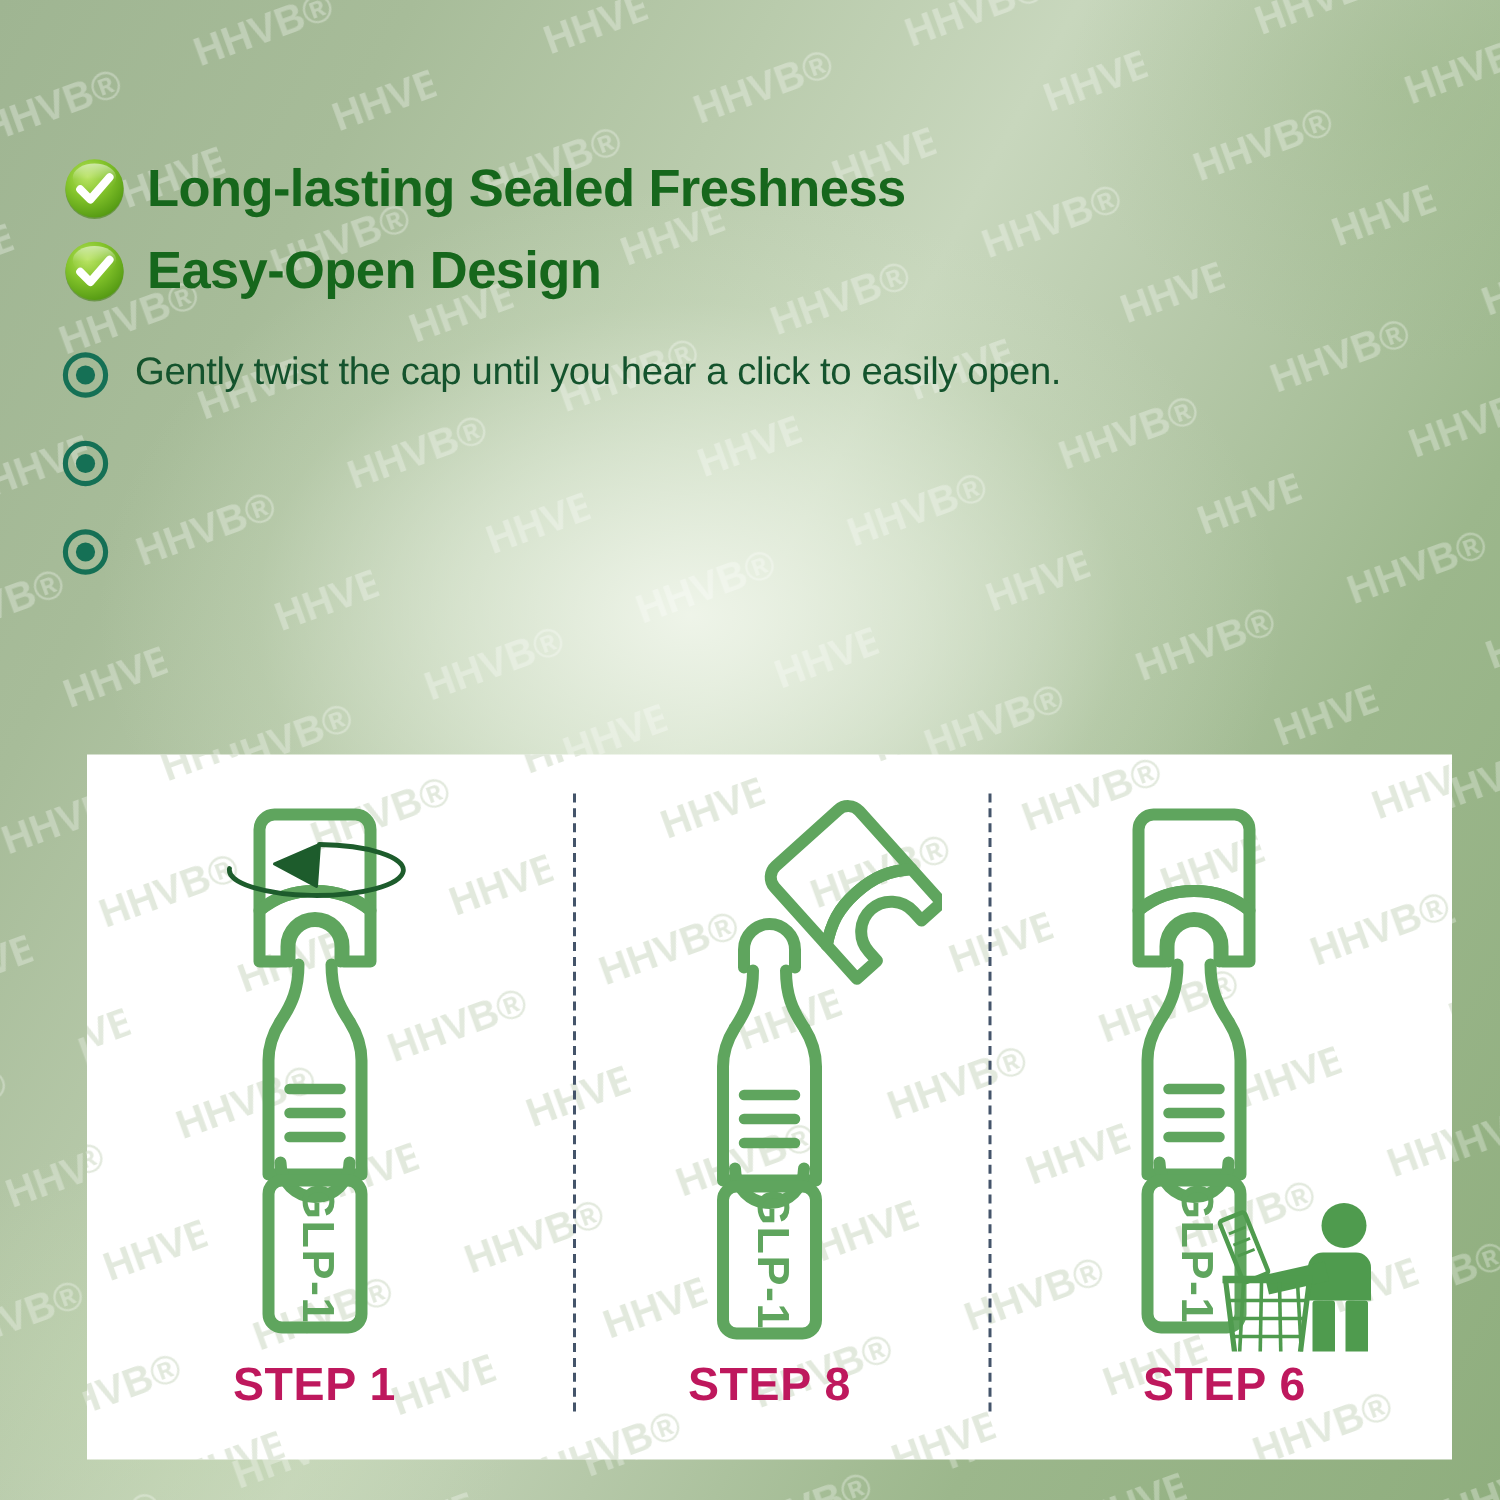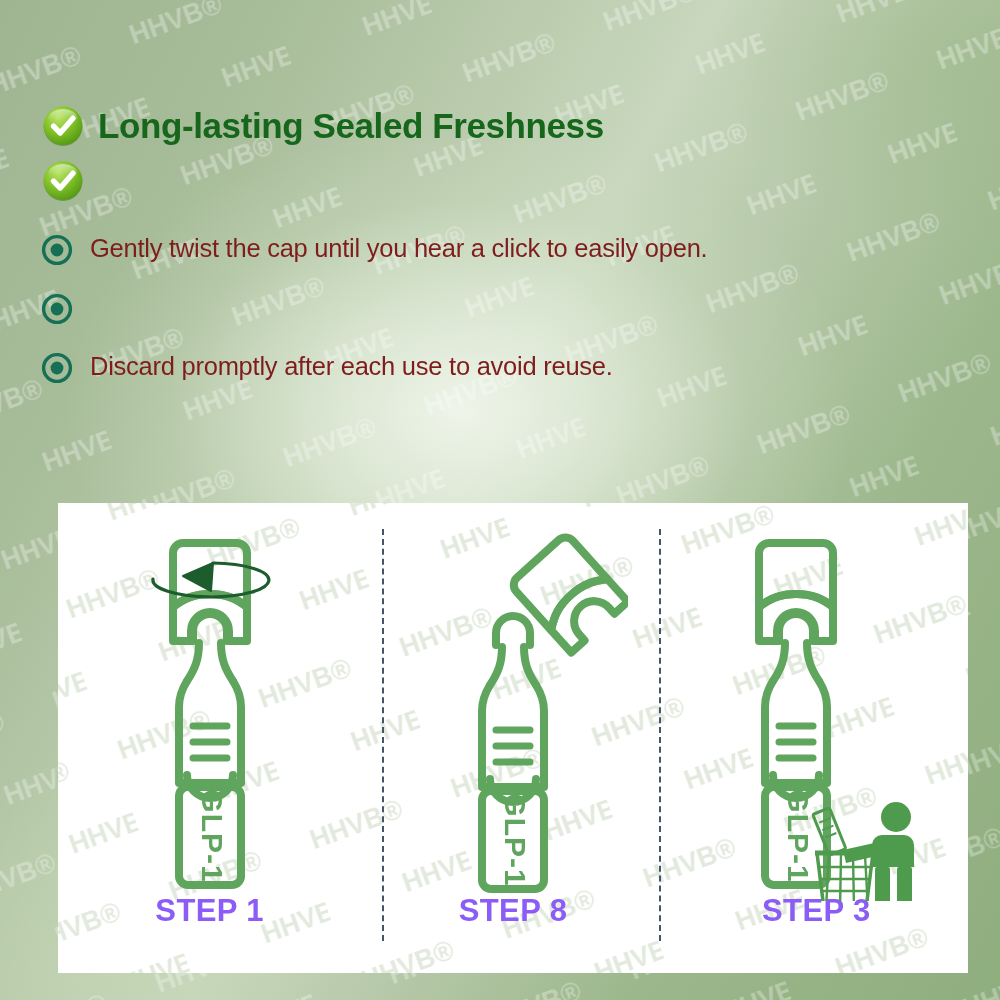--- a/index.html
+++ b/index.html
@@ -118,21 +118,21 @@
   }
   .dot-icon {
     width: 34px;
     height: 34px;
     flex: 0 0 34px;
     margin-right: 16px;
     margin-top: 1px;
   }
   .instr-text {
     font-size: 25.5px;
-    color: #7f1d1d;
+    color: #14532d;
     line-height: 1.32;
     letter-spacing: -0.25px;
     font-weight: normal;
     max-width: 740px;
   }
 
   
   .steps-card {
     position: absolute;
     left: 58px;
@@ -166,24 +166,24 @@
     height: 390px;
     display: flex;
     align-items: flex-start;
     justify-content: center;
     padding-top: 18px;
     box-sizing: border-box;
   }
   .step-label {
     font-size: 31px;
     font-weight: bold;
-    color: #8b5cf6;
+    color: #be185d;
     letter-spacing: 0.4px;
     line-height: 1;
-    margin-top: 2px;
+    margin-top: 14px;
   }
   .divider {
     position: absolute;
     top: 26px;
     width: 0;
     height: 412px;
     border-left: 2px dashed #44546a;
   }
   #divider-1 { left: 324px; }
   #divider-2 { left: 601px; }
@@ -238,20 +238,21 @@
 
       <div class="feature-row">
         <div class="check-badge">
           <svg viewBox="0 0 42 42" width="42" height="42">
             <circle cx="21" cy="21.6" r="19.4" fill="#3f7c0c" opacity="0.55"></circle>
             <circle cx="21" cy="20.6" r="19.4" fill="url(#cg1)"></circle>
             <ellipse cx="21" cy="13.5" rx="14.5" ry="9.5" fill="url(#cgl1)"></ellipse>
             <path d="M11.5 21.2 L18.2 28.0 L31.0 13.2" fill="none" stroke="#ffffff" stroke-width="5.4" stroke-linecap="round" stroke-linejoin="round"></path>
           </svg>
         </div>
+        <div class="feature-text">Easy-Open Design</div>
       </div>
 
     </div>
 
     <div class="instructions">
 
       <div class="instr-row">
         <div class="dot-icon">
           <svg viewBox="0 0 34 34" width="34" height="34">
             <circle cx="17" cy="17" r="13.4" fill="none" stroke="#157055" stroke-width="3.4"></circle>
@@ -270,21 +271,20 @@
         </div>
       </div>
 
       <div class="instr-row">
         <div class="dot-icon">
           <svg viewBox="0 0 34 34" width="34" height="34">
             <circle cx="17" cy="17" r="13.4" fill="none" stroke="#157055" stroke-width="3.4"></circle>
             <circle cx="17" cy="17" r="6.4" fill="#157055"></circle>
           </svg>
         </div>
-        <div class="instr-text">Discard promptly after each use to avoid reuse.</div>
       </div>
 
     </div>
 
     <div class="steps-card">
 
       <svg class="card-watermark" viewBox="0 0 1030 590" preserveAspectRatio="none">
         <defs>
           <pattern id="wm-card" width="150" height="150" patternUnits="userSpaceOnUse" patternTransform="rotate(-20)">
             <text x="8" y="40" font-family="Liberation Sans, sans-serif" font-size="27" font-weight="bold" fill="#c9d6c0" fill-opacity="0.55">HHVB®</text>
@@ -415,20 +415,20 @@
                   <line x1="162" y1="334" x2="163" y2="388" stroke="#4f9b4e" stroke-width="2.4"></line>
                   <line x1="174" y1="334" x2="177" y2="388" stroke="#4f9b4e" stroke-width="2.4"></line>
                   <line x1="127" y1="346" x2="181" y2="346" stroke="#4f9b4e" stroke-width="2.4"></line>
                   <line x1="128" y1="358" x2="180" y2="358" stroke="#4f9b4e" stroke-width="2.4"></line>
                   <line x1="130" y1="370" x2="178" y2="370" stroke="#4f9b4e" stroke-width="2.4"></line>
                   <line x1="131" y1="382" x2="177" y2="382" stroke="#4f9b4e" stroke-width="2.4"></line>
                 </g>
               </g>
             </svg>
           </div>
-          <div class="step-label">STEP 3</div>
+          <div class="step-label">STEP 6</div>
         </div>
 
       </div>
     </div>
 
   </div>
 </div>
 
 </body></html>

